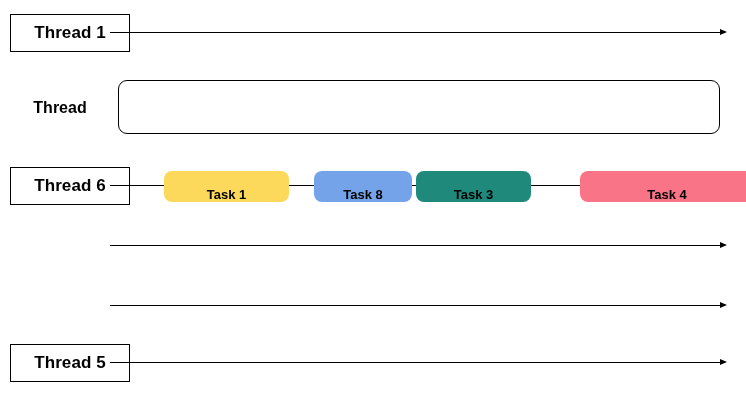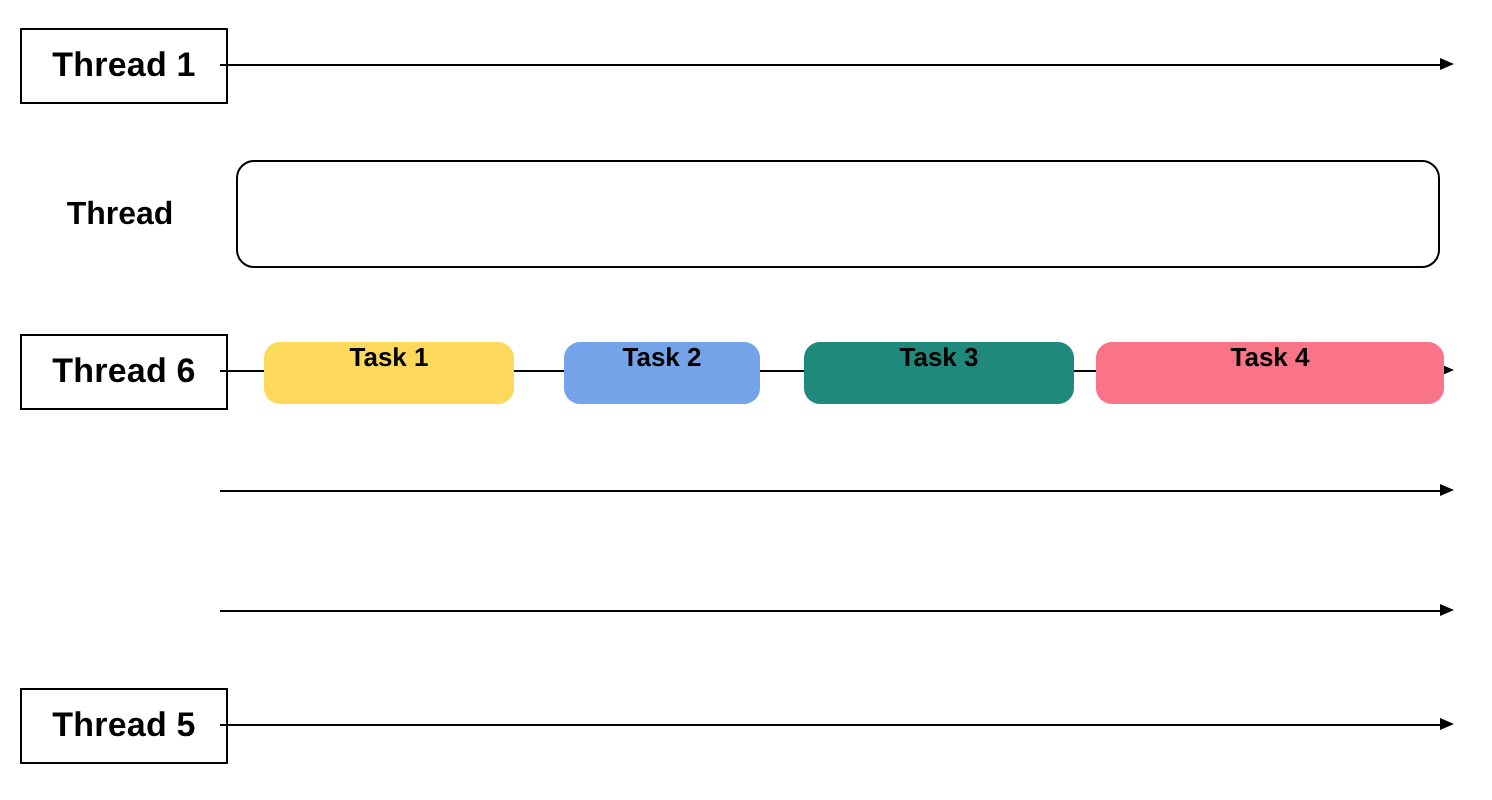--- a/index.html
+++ b/index.html
@@ -12,21 +12,21 @@
     width: 746px;
     height: 400px;
     background: #ffffff;
     font-family: "Liberation Sans", sans-serif;
     color: #000000;
     overflow: hidden;
   }
   .thread-box {
     position: absolute;
     left: 10px;
-    width: 104px;
+    width: 120px;
     height: 38px;
     border: 1.5px solid #000000;
     background: #ffffff;
     box-sizing: border-box;
     display: flex;
     align-items: center;
     justify-content: center;
     font-size: 17px;
     font-weight: 700;
     letter-spacing: 0.1px;
@@ -66,30 +66,31 @@
     border: 1.5px solid #000000;
     border-radius: 9px;
     background: #ffffff;
   }
   .task {
     position: absolute;
     top: 171px;
     height: 31px;
     border-radius: 8px;
     display: flex;
-    align-items: flex-start;
+    align-items: flex-end;
     justify-content: center;
     font-size: 13px;
     font-weight: 700;
     color: #000000;
     z-index: 2;
+    margin-left: 32px;
   }
   .task.t1 { left: 132px; width: 125px; }
   .task.t2 { left: 282px; width: 98px; }
-  .task.t3 { left: 402px; width: 135px; }
+  .task.t3 { left: 384px; width: 115px; }
   .task.t4 { left: 548px; width: 174px; }
 </style>
 </head>
 <body>
 
 <div class="canvas">
 
   <div class="thread-box" style="top:14px">
     <span>Thread 1</span>
   </div>
@@ -101,21 +102,21 @@
 
   <div class="thread-box" style="top:167px">
     <span>Thread 6</span>
   </div>
   <div class="hline" style="top:185px"></div>
   <div class="arrowhead" style="top:182px"></div>
   <div class="task t1" style="background: rgb(252, 217, 91);">
     <span>Task 1</span>
   </div>
   <div class="task t2" style="background: rgb(116, 163, 233);">
-    <span>Task 2</span>
+    <span>Task 8</span>
   </div>
   <div class="task t3" style="background: rgb(31, 138, 124);">
     <span>Task 3</span>
   </div>
   <div class="task t4" style="background: rgb(250, 116, 135);">
     <span>Task 4</span>
   </div>
 
   <div class="hline" style="top:245px"></div>
   <div class="arrowhead" style="top:242px"></div>

